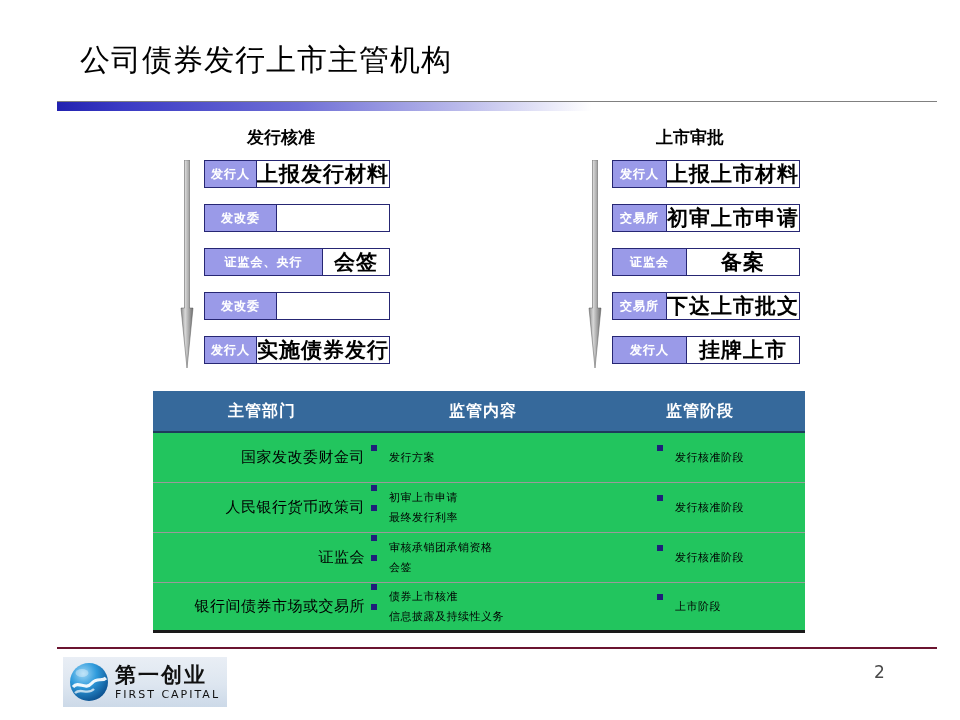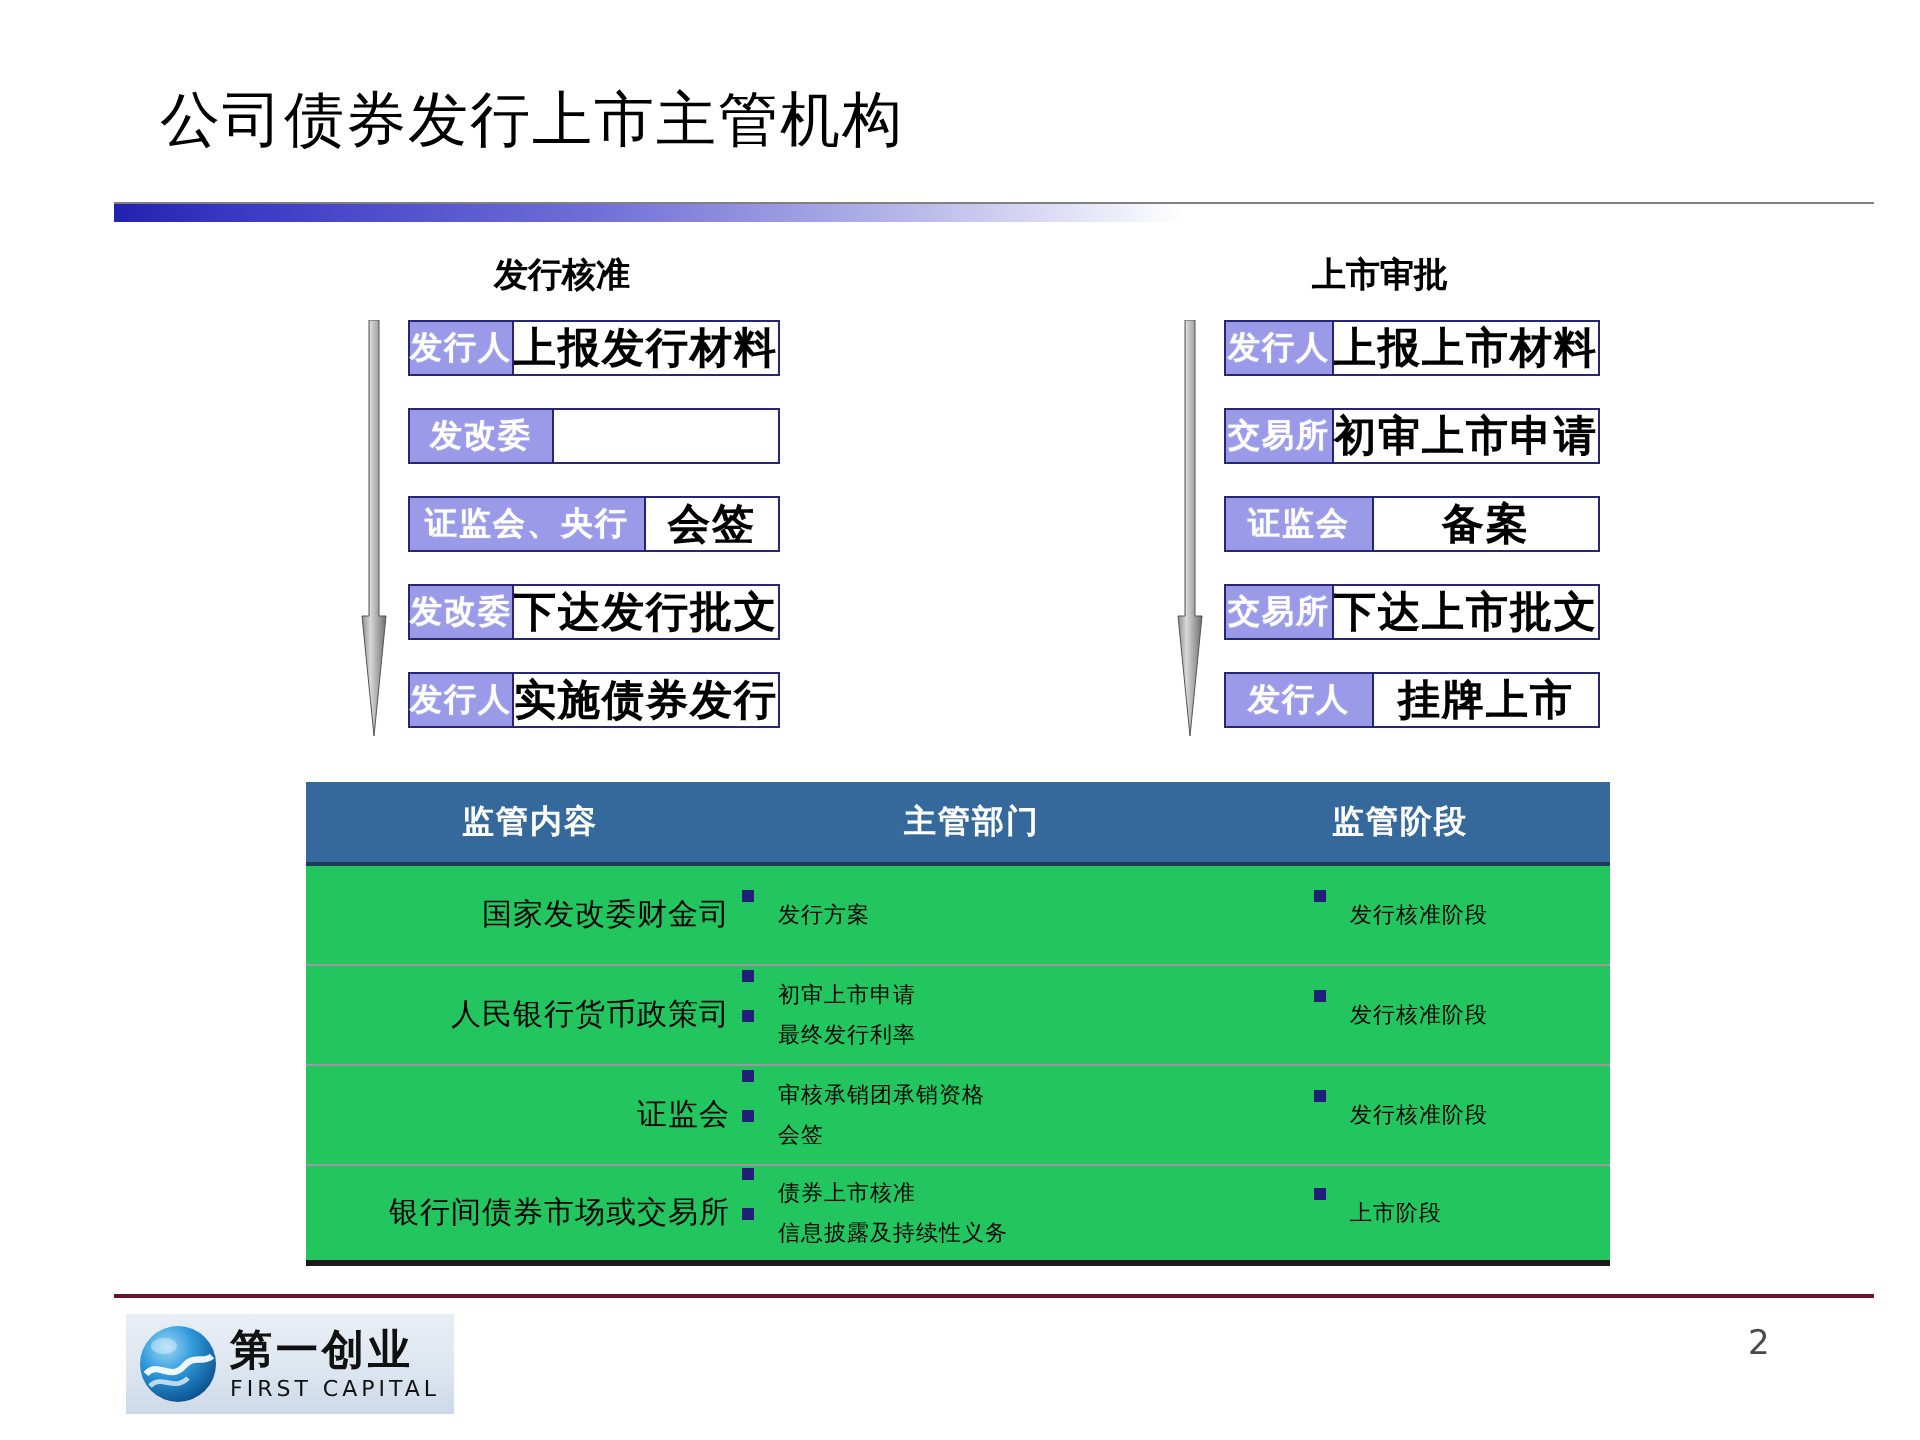--- a/index.html
+++ b/index.html
@@ -74,21 +74,21 @@
     height: 28px;
     margin-bottom: 16px;
     border: 1px solid #262673;
     box-sizing: border-box;
     background: #ffffff;
   }
   .flow-row:last-child { margin-bottom: 0; }
   .flow-actor {
     background: #9a9ae8;
     color: #ffffff;
-    font-size: 16px;
+    font-size: 12px;
     font-weight: bold;
     display: flex;
     align-items: center;
     justify-content: center;
     border-right: 1px solid #262673;
     box-sizing: border-box;
     white-space: nowrap;
     letter-spacing: 1px;
     text-shadow: 0 0 1px rgba(255,255,255,.35);
   }
@@ -241,21 +241,20 @@
       </div>
       <div class="flow-row">
         <div class="flow-actor" style="width: 72px;">发改委</div>
       </div>
       <div class="flow-row">
         <div class="flow-actor" style="width: 118px;">证监会、央行</div>
         <div class="flow-action">会签</div>
       </div>
       <div class="flow-row">
         <div class="flow-actor" style="width: 72px;">发改委</div>
-        <div class="flow-action">下达发行批文</div>
       </div>
       <div class="flow-row">
         <div class="flow-actor" style="width: 72px;">发行人</div>
         <div class="flow-action">实施债券发行</div>
       </div>
     </div>
 </div>
 
 <div class="flow-col" id="flow-1" style="left:580px; top:126px; width:220px; height:255px;">
   <div class="flow-heading">上市审批</div>
@@ -289,22 +288,22 @@
       </div>
       <div class="flow-row">
         <div class="flow-actor" style="width: 74px;">发行人</div>
         <div class="flow-action">挂牌上市</div>
       </div>
     </div>
 </div>
 
 <div class="reg-table">
   <div class="reg-head">
+    <div class="th th-dept">主管部门</div>
     <div class="th th-scope">监管内容</div>
-    <div class="th th-dept">主管部门</div>
     <div class="th th-stage">监管阶段</div>
   </div>
   <div id="reg-body">
       <div class="reg-row">
         <div class="cell-dept">国家发改委财金司</div>
         <div class="cell-scope">
           <div class="bullet-line">
             <span class="sq"></span>
             <span>发行方案</span>
           </div>

